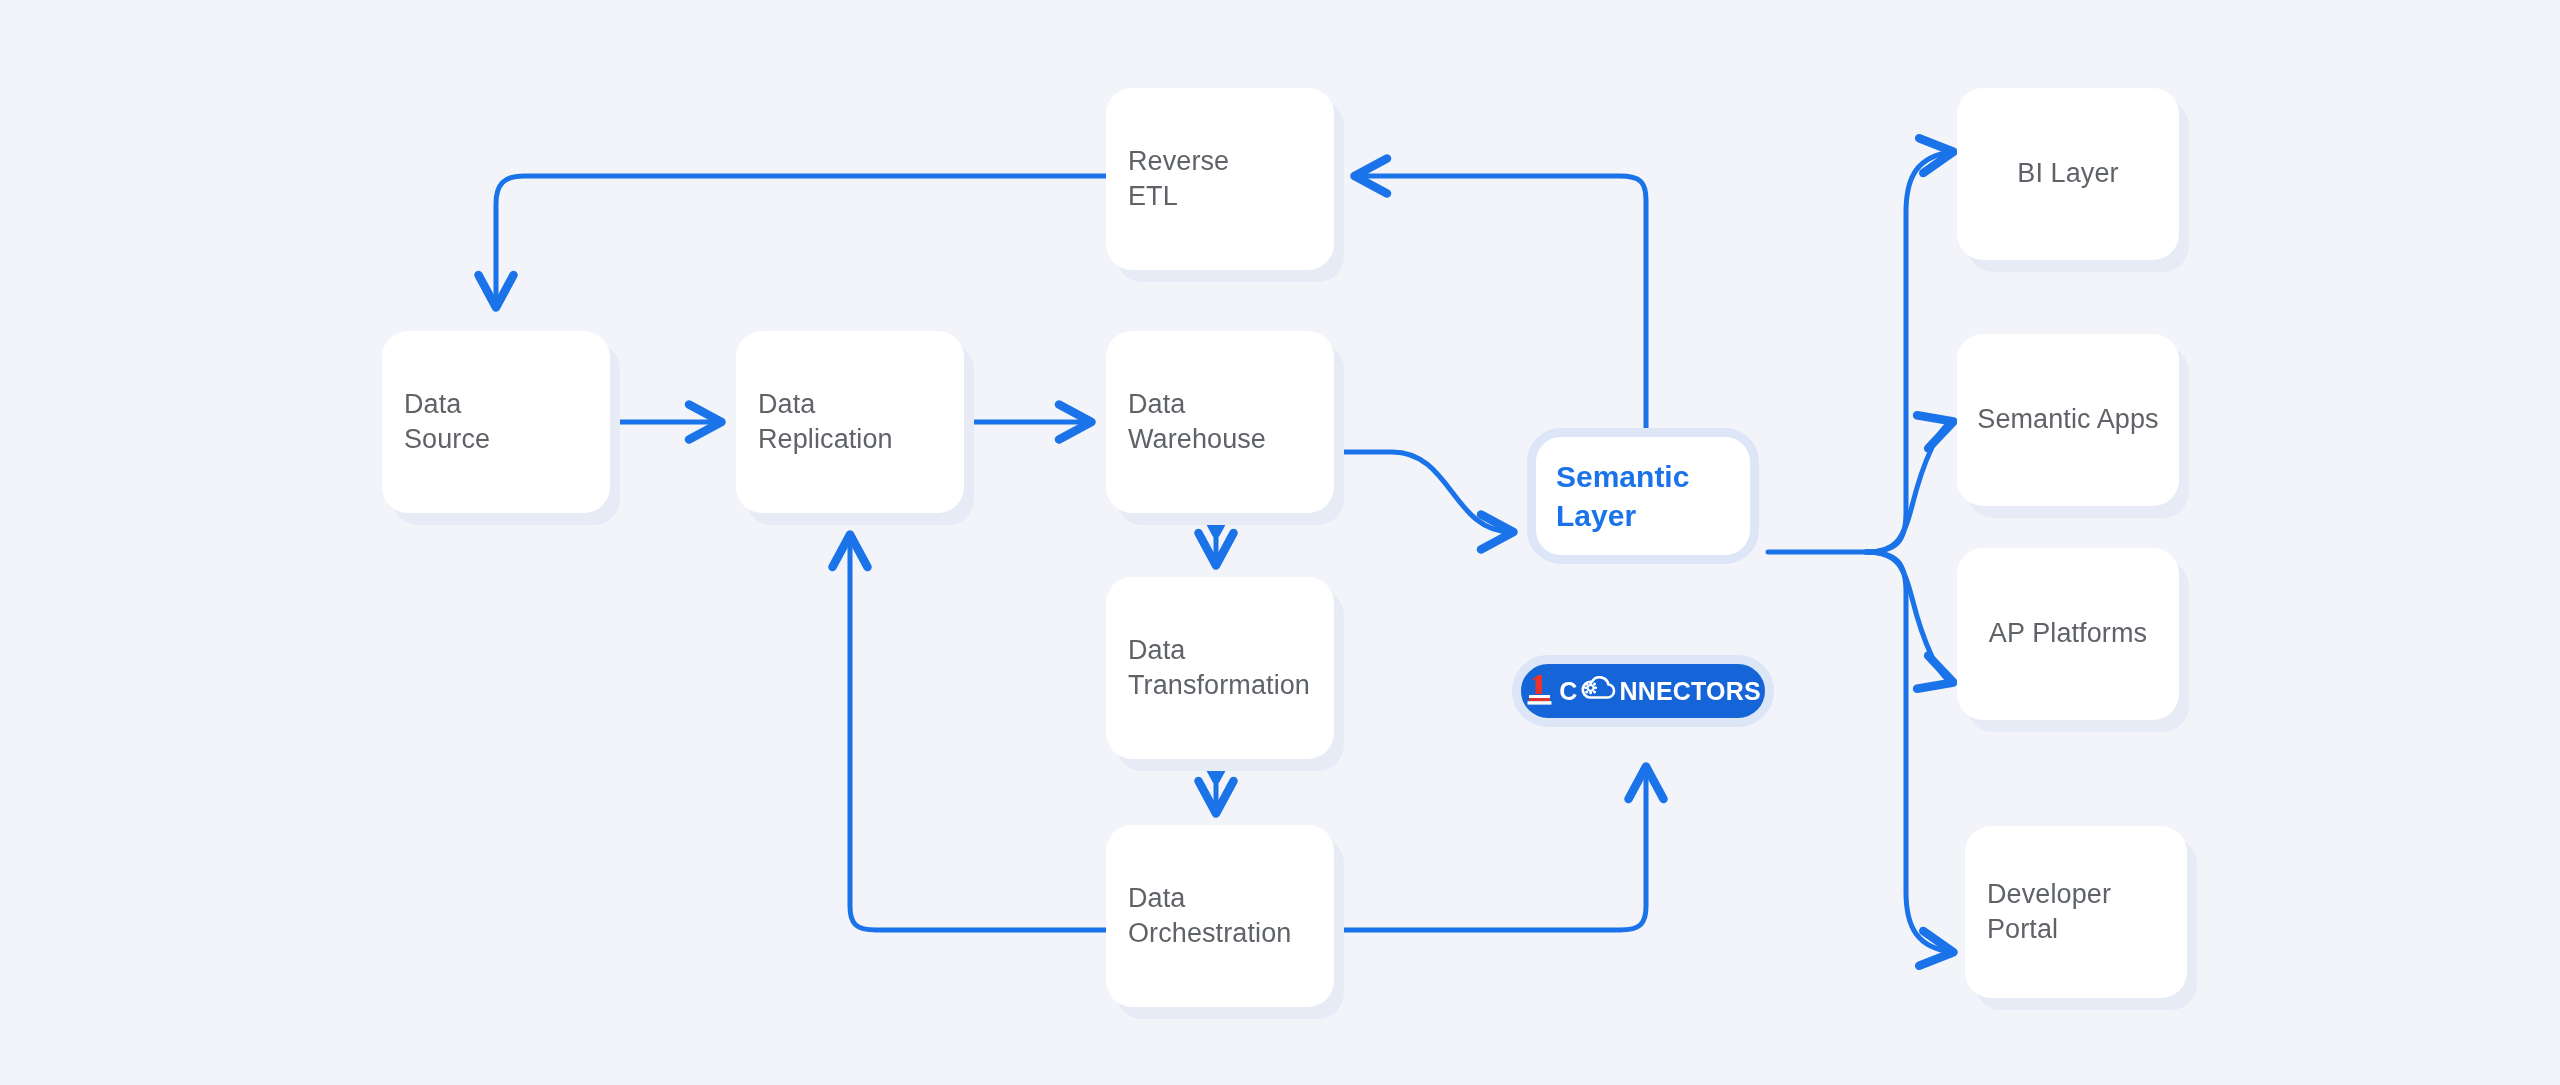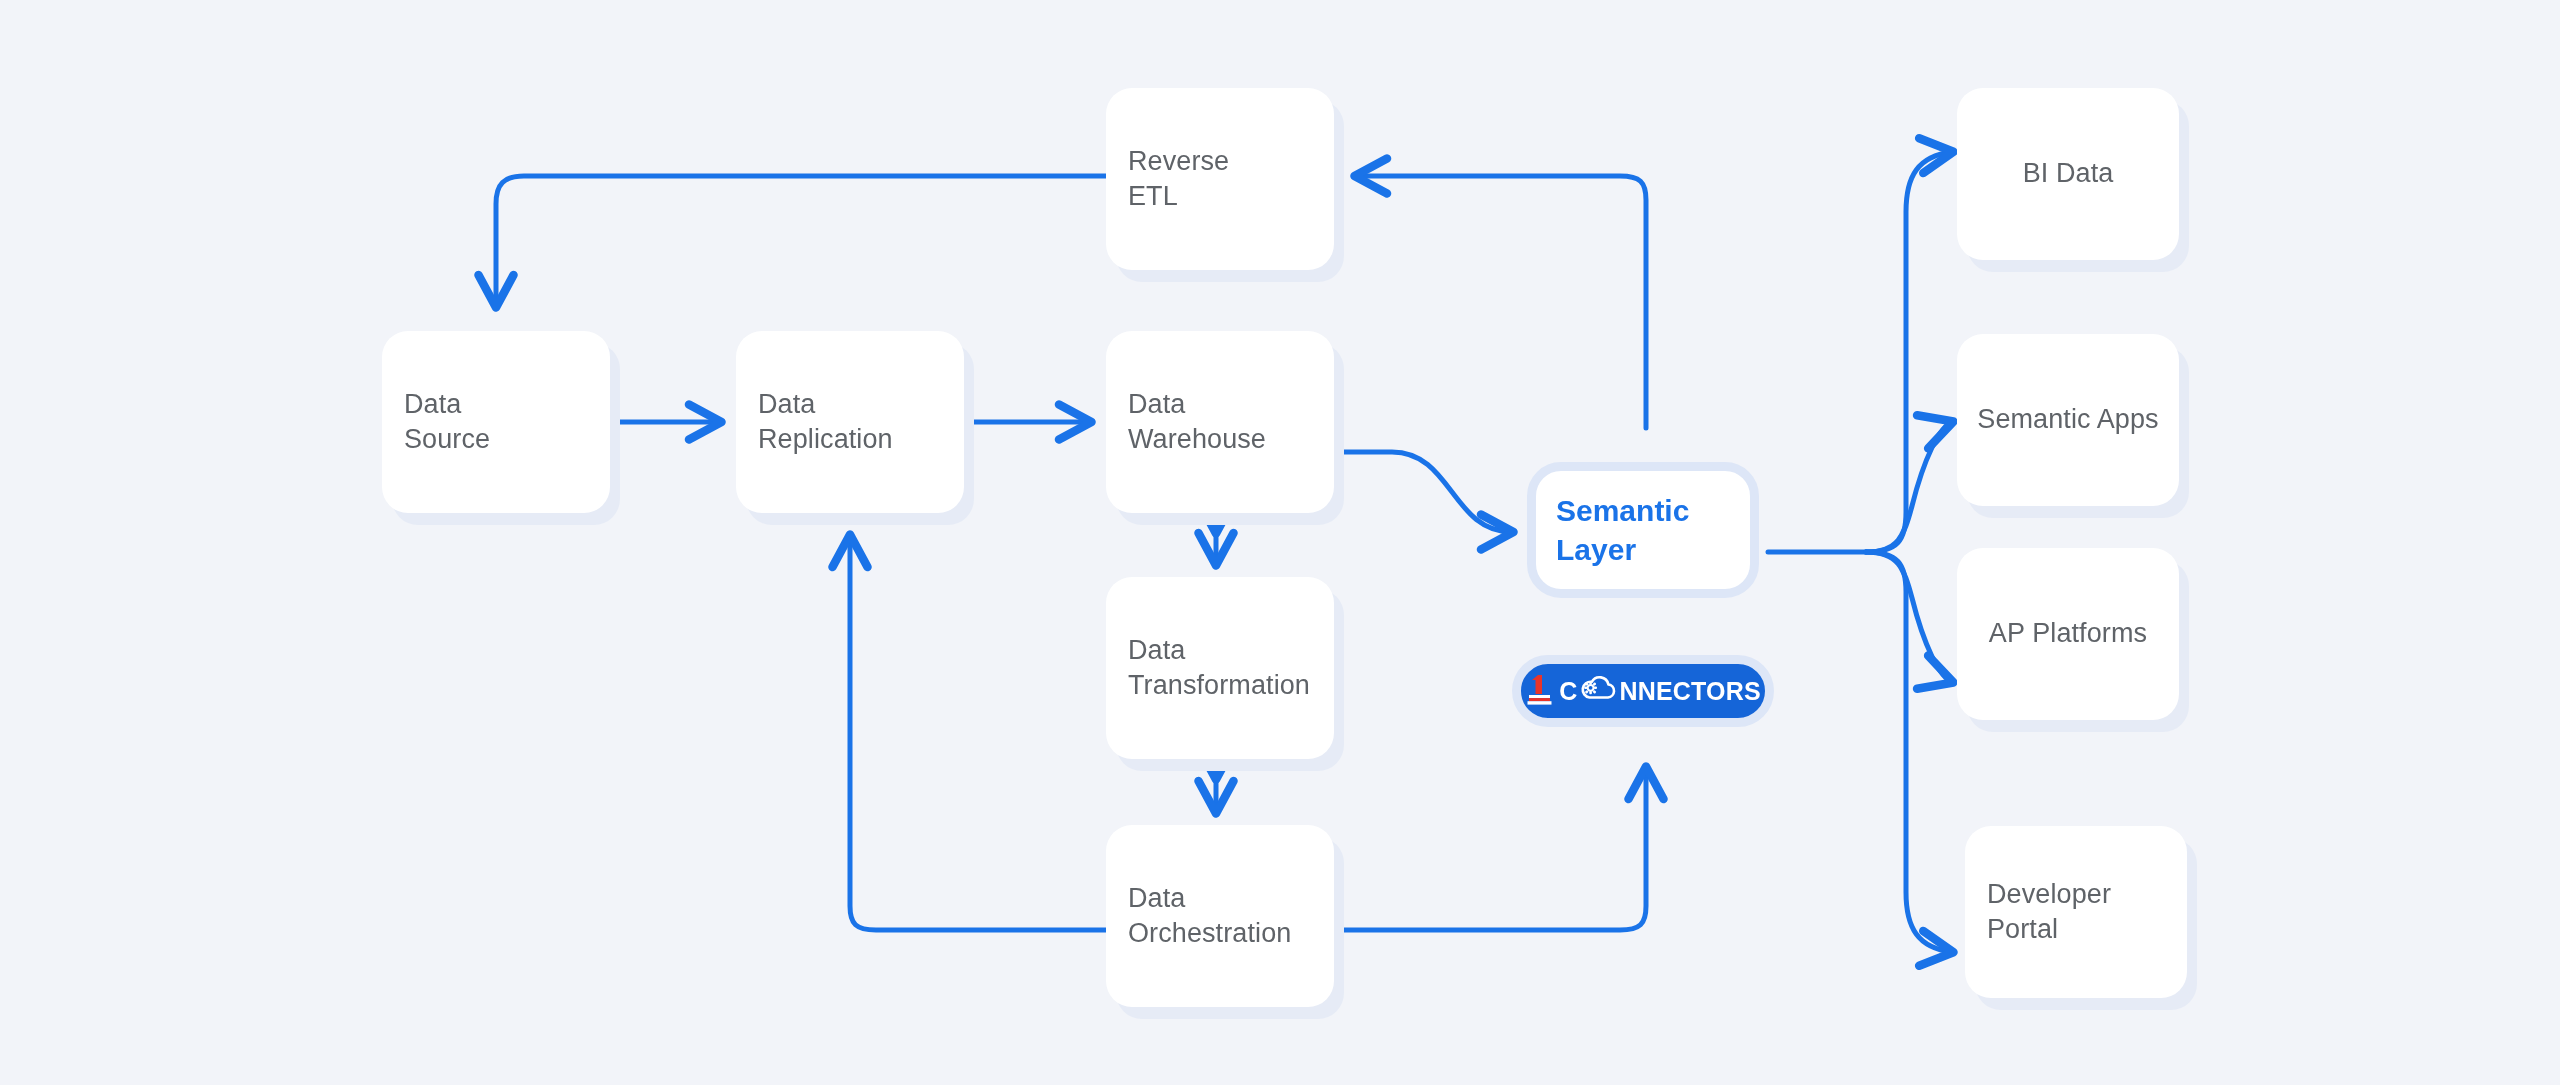--- a/index.html
+++ b/index.html
@@ -147,35 +147,35 @@
       </div>
       <div class="node pad-left" id="node-data-transformation" style="left: 1106px; top: 577px; width: 228px; height: 182px;">
         <span class="lbl">Data
 Transformation</span>
       </div>
       <div class="node pad-left" id="node-data-orchestration" style="left: 1106px; top: 825px; width: 228px; height: 182px;">
         <span class="lbl">Data
 Orchestration</span>
       </div>
       <div class="node center" id="node-bi-tools" style="left: 1957px; top: 88px; width: 222px; height: 172px;">
-        <span class="lbl">BI Data</span>
+        <span class="lbl">BI Layer</span>
       </div>
       <div class="node center" id="node-frontend-apps" style="left: 1957px; top: 334px; width: 222px; height: 172px;">
         <span class="lbl">Semantic Apps</span>
       </div>
       <div class="node center" id="node-ap-platforms" style="left: 1957px; top: 548px; width: 222px; height: 172px;">
         <span class="lbl">AP Platforms</span>
       </div>
       <div class="node pad-left" id="node-developer-portal" style="left: 1965px; top: 826px; width: 222px; height: 172px;">
         <span class="lbl">Developer
 Portal</span>
       </div>
     </div>
 
-  <div id="semantic-layer" style="left: 1527px; top: 462px; width: 232px; height: 136px;">
+  <div id="semantic-layer" style="left: 1527px; top: 428px; width: 232px; height: 136px;">
     <span class="lbl">Semantic
 Layer</span>
   </div>
 
   <div id="connectors-badge" style="left: 1512px; top: 655px; width: 262px; height: 72px;">
     <span class="mark">
       <svg width="30" height="34" viewBox="0 0 30 34" aria-hidden="true">
 
         <path d="M13 3 L7 8 L10.5 8 L10.5 22 L17 22 L17 3 Z" fill="#e8342a"></path>
         <rect x="4" y="23" width="21" height="3.1" fill="#ffffff"></rect>

